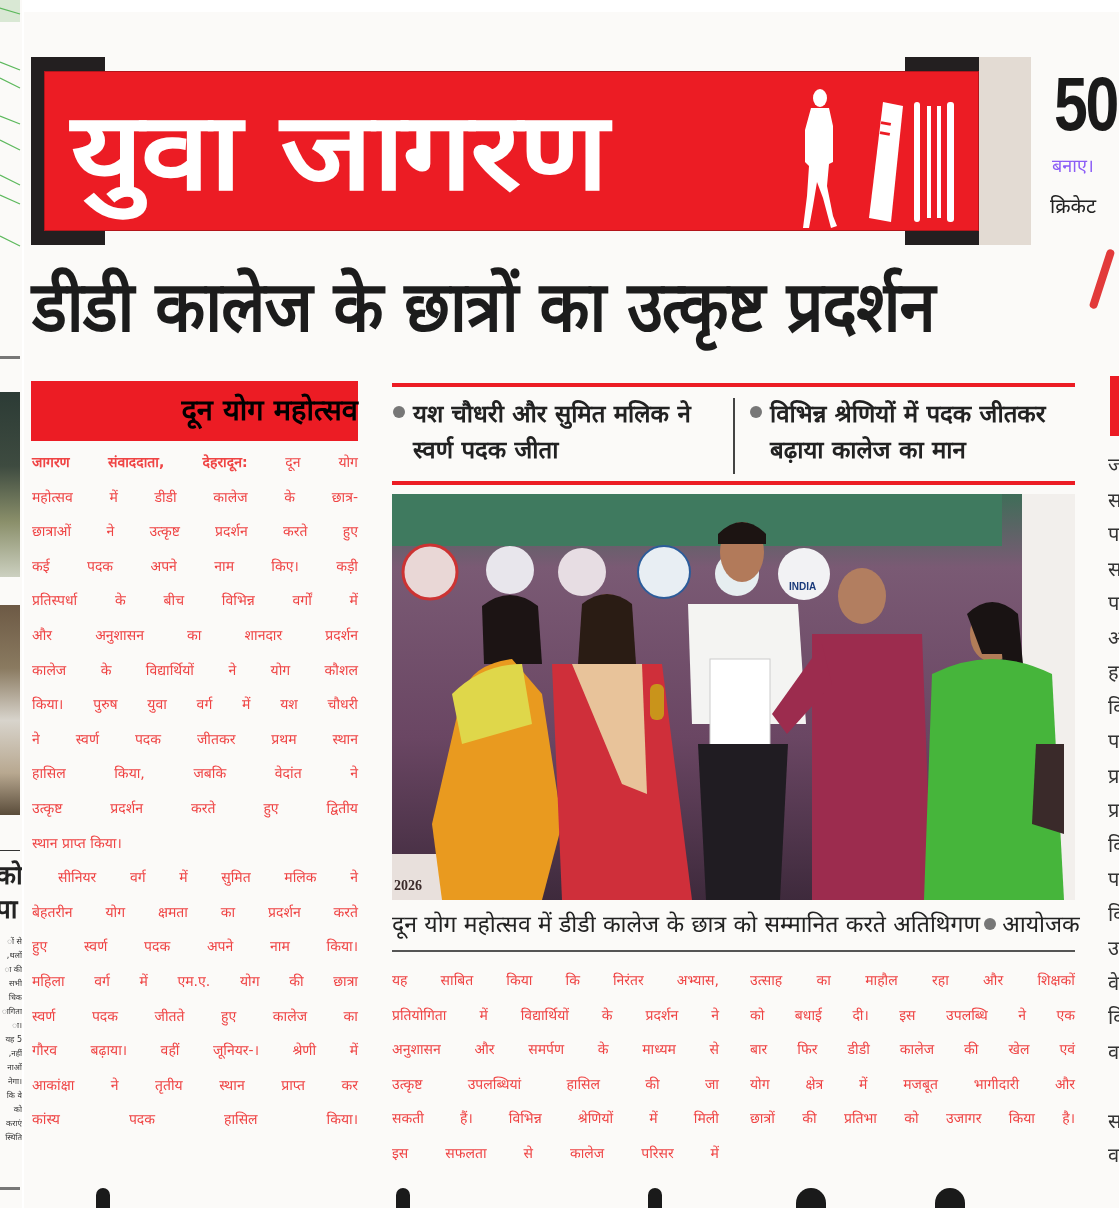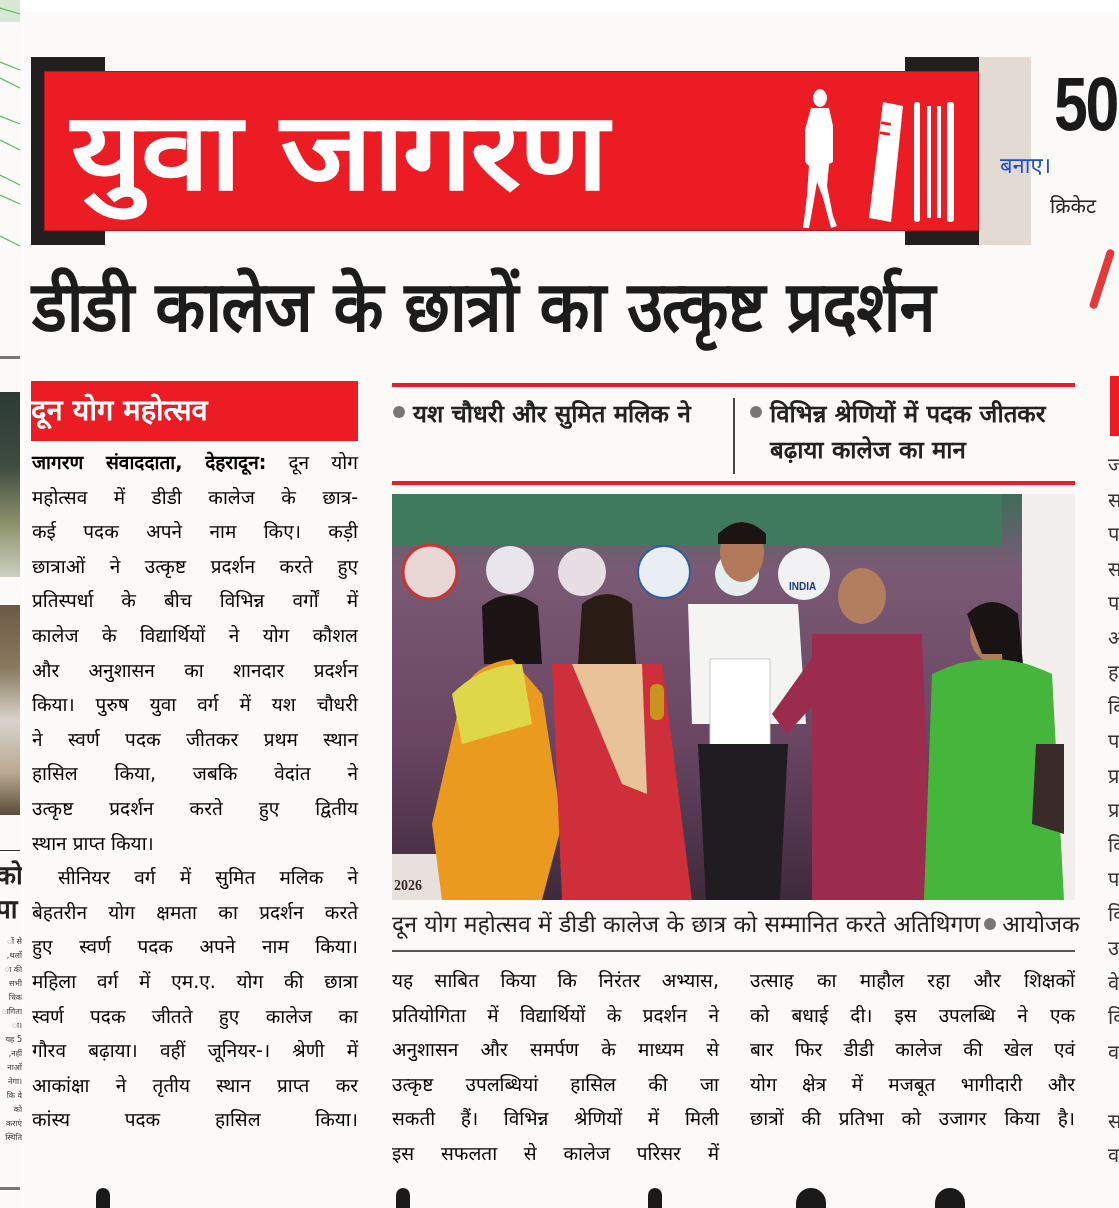--- a/index.html
+++ b/index.html
@@ -26,34 +26,34 @@
     .logo-bracket-r { position: absolute; left: 874px; top: 0; width: 74px; height: 188px; background: #231f20; }
     .logo-bracket-r::after { content:""; position:absolute; left: 0; top: 14px; width: 62px; height: 160px; background:#fbfaf8; }
     .logo-grey { position: absolute; left: 948px; top: 0; width: 52px; height: 188px; background: #e3dbd3; }
     .logo-red { position: absolute; left: 13px; top: 14px; width: 935px; height: 160px; background: #ec1c24; border: 1px solid #b3151b; overflow: hidden; }
     .logo-text { position: absolute; left: 26px; top: 10px; font-family: "DejaVu Sans", sans-serif; font-weight: bold; font-size: 108px; line-height: 140px; color: #fff; letter-spacing: -2px; transform: scaleX(1.15); transform-origin: left center; white-space: nowrap; }
     .logo-figure { position: absolute; left: 742px; top: 14px; width: 80px; height: 144px; }
     .logo-bars { position: absolute; left: 822px; top: 30px; width: 110px; height: 120px; }
 
     
     .right-50 { position: absolute; left: 1054px; top: 64px; font-family: "Liberation Sans", sans-serif; font-weight: bold; font-size: 76px; line-height: 80px; color: #1a1a1a; letter-spacing: -3px; transform: scaleX(0.8); transform-origin: left top; white-space: nowrap; }
-    .right-line1 { position: absolute; left: 1000px; top: 152px; font-size: 22px; line-height: 28px; color: #1d4ed8; white-space: nowrap; }
+    .right-line1 { position: absolute; left: 1052px; top: 152px; font-size: 18px; line-height: 28px; color: #8b5cf6; white-space: nowrap; }
     .right-line2 { position: absolute; left: 1050px; top: 192px; font-size: 20px; line-height: 28px; color: #222; white-space: nowrap; }
     .right-red-stroke { position: absolute; left: 1098px; top: 248px; width: 8px; height: 62px; background: #e23a3a; transform: rotate(18deg); border-radius: 4px; }
     .right-red-box { position: absolute; left: 1110px; top: 376px; width: 9px; height: 60px; background: #ec1c24; }
     .right-col-text { position: absolute; left: 1108px; top: 448px; width: 11px; font-size: 20px; line-height: 34.5px; color: #333; overflow: hidden; white-space: nowrap; }
 
     
     .headline { position: absolute; left: 32px; top: 252px; width: 1040px; height: 110px; font-family: "DejaVu Sans", sans-serif; font-weight: bold; font-size: 70px; line-height: 110px; color: #1c1c1c; white-space: nowrap; letter-spacing: -1px; transform: scaleX(0.93); transform-origin: left center; }
 
     
-    .section-label { position: absolute; left: 31px; top: 381px; width: 327px; height: 60px; background: #ec1c24; color: #ffffff; font-size: 29px; line-height: 58px; text-align: left; font-weight: bold; }
-
-    
-    .col { position: absolute; font-size: 19px; line-height: 34.6px; color: #000000; text-align: justify; text-align-last: justify; }
+    .section-label { position: absolute; left: 31px; top: 381px; width: 327px; height: 60px; background: #ec1c24; color: #000000; font-size: 29px; line-height: 58px; text-align: right; font-weight: bold; }
+
+    
+    .col { position: absolute; font-size: 14px; line-height: 34.6px; color: #ef4444; text-align: justify; text-align-last: justify; }
     .col .line { display: block; text-align: justify; text-align-last: justify; white-space: nowrap; }
     .col .line.last { text-align-last: left; }
     .col .dateline { font-weight: bold; }
 
     .col-left { left: 32px; top: 445px; width: 326px; }
 
     
     .hl-top-rule { position: absolute; left: 392px; top: 383px; width: 683px; height: 4px; background: #ec1c24; }
     .hl-bottom-rule { position: absolute; left: 392px; top: 481px; width: 683px; height: 4px; background: #ec1c24; }
     .hl-divider { position: absolute; left: 733px; top: 398px; width: 2px; height: 76px; background: #444; }
@@ -141,43 +141,44 @@
 <div class="right-red-box"></div>
 <div class="right-col-text">ज<br>स<br>प<br>स<br>प<br>अ<br>ह<br>वि<br>प<br>प्र<br>प्र<br>वि<br>प<br>वि<br>उ<br>वे<br>वि<br>व<br><br>स<br>व</div>
 
 <h1 class="headline">डीडी कालेज के छात्रों का उत्कृष्ट प्रदर्शन</h1>
 
 <div class="section-label">दून योग महोत्सव</div>
 
 <div class="col col-left">
   <span class="line"><span class="dateline">जागरण संवाददाता, देहरादून:</span><span> दून योग</span></span>
   <span class="line">महोत्सव में डीडी कालेज के छात्र-</span>
+  <span class="line">छात्राओं ने उत्कृष्ट प्रदर्शन करते हुए</span>
   <span class="line">कई पदक अपने नाम किए। कड़ी</span>
-  <span class="line">छात्राओं ने उत्कृष्ट प्रदर्शन करते हुए</span>
   <span class="line">प्रतिस्पर्धा के बीच विभिन्न वर्गों में</span>
+  <span class="line">और अनुशासन का शानदार प्रदर्शन</span>
   <span class="line">कालेज के विद्यार्थियों ने योग कौशल</span>
-  <span class="line">और अनुशासन का शानदार प्रदर्शन</span>
   <span class="line">किया। पुरुष युवा वर्ग में यश चौधरी</span>
   <span class="line">ने स्वर्ण पदक जीतकर प्रथम स्थान</span>
   <span class="line">हासिल किया, जबकि वेदांत ने</span>
   <span class="line">उत्कृष्ट प्रदर्शन करते हुए द्वितीय</span>
   <span class="line last">स्थान प्राप्त किया।</span>
   <span class="line" style="padding-left:26px">सीनियर वर्ग में सुमित मलिक ने</span>
   <span class="line">बेहतरीन योग क्षमता का प्रदर्शन करते</span>
   <span class="line">हुए स्वर्ण पदक अपने नाम किया।</span>
   <span class="line">महिला वर्ग में एम.ए. योग की छात्रा</span>
   <span class="line">स्वर्ण पदक जीतते हुए कालेज का</span>
   <span class="line">गौरव बढ़ाया। वहीं जूनियर-। श्रेणी में</span>
   <span class="line">आकांक्षा ने तृतीय स्थान प्राप्त कर</span>
   <span class="line">कांस्य पदक हासिल किया।</span>
 </div>
 
 <div class="hl-top-rule"></div>
 <div class="hl-item hl-1">
   <span class="bullet"></span><span>यश चौधरी और सुमित मलिक ने</span>
+  <span class="ln2">स्वर्ण पदक जीता</span>
 </div>
 <div class="hl-divider"></div>
 <div class="hl-item hl-2">
   <span class="bullet"></span><span>विभिन्न श्रेणियों में पदक जीतकर</span>
   <span class="ln2">बढ़ाया कालेज का मान</span>
 </div>
 <div class="hl-bottom-rule"></div>
 
 <div class="photo">
   <svg width="683" height="406" viewBox="0 0 683 406">

